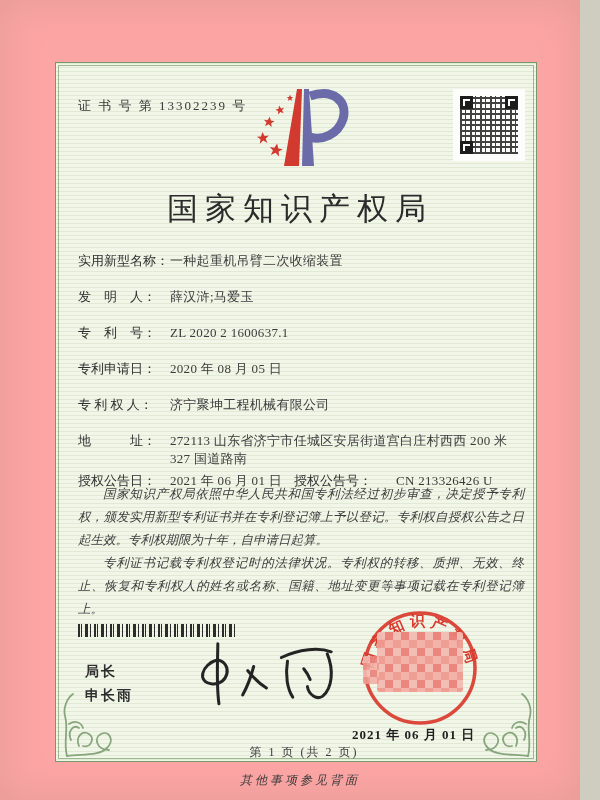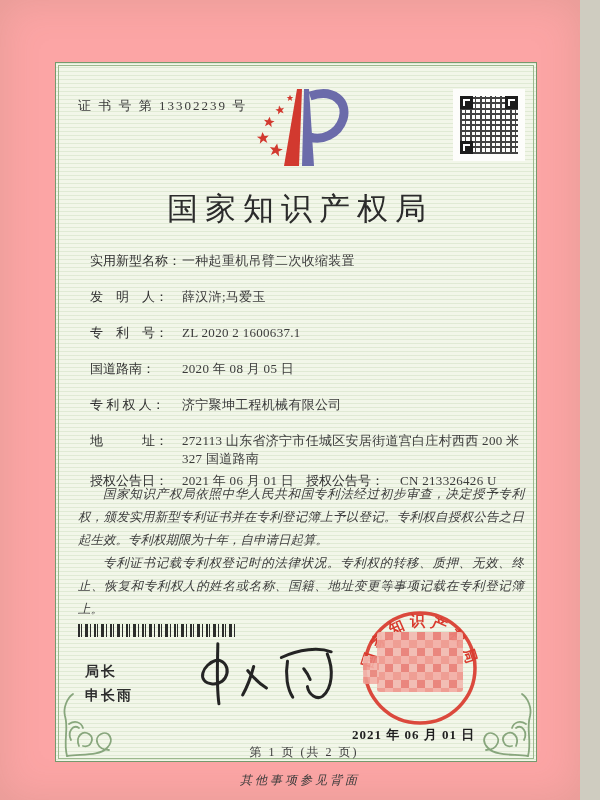--- a/index.html
+++ b/index.html
@@ -38,28 +38,28 @@
     opacity:.85;
   }
   .finder{position:absolute;width:13px;height:13px;border:3px solid #1c1c1c;background:#fff;box-sizing:border-box;}
   .finder::after{content:"";position:absolute;left:2px;top:2px;width:5px;height:5px;background:#1c1c1c;}
   .finder.tl{left:4px;top:4px}.finder.tr{right:4px;top:4px}.finder.bl{left:4px;bottom:4px}
   .title{
     position:absolute;left:0;top:188px;width:600px;text-align:center;
     font-size:31px;font-weight:500;letter-spacing:7px;color:#2b2b2b;
   }
   
-  .fields{position:absolute;left:90px;top:252px;width:446px;font-size:13px;color:#3b3b3b;}
+  .fields{position:absolute;left:78px;top:252px;width:446px;font-size:13px;color:#3b3b3b;}
   .row{display:flex;margin-bottom:18px;line-height:18px;}
   .lbl{flex:0 0 92px;white-space:nowrap;color:#2f2f2f;}
   .val{flex:1;letter-spacing:0.3px;}
   .row.addr{margin-bottom:4px;}
   .row.grant .lbl2{margin-left:12px;white-space:nowrap;color:#2f2f2f;}
   .row.grant .val1{flex:0 0 auto;}
-  .row.grant .val2{margin-left:16px;}
+  .row.grant .val2{margin-left:24px;}
   
   .legal{position:absolute;left:78px;top:483px;width:446px;font-size:12.5px;line-height:23px;
          font-style:italic;color:#3c3c3c;text-align:justify;}
   .legal p{margin:0;text-indent:2em;}
   
   .barcode{
     position:absolute;left:78px;top:624px;width:158px;height:13px;
     background:repeating-linear-gradient(90deg,#2c2c2c 0 2px,transparent 2px 3px,#2c2c2c 3px 4px,transparent 4px 7px,#2c2c2c 7px 10px,transparent 10px 12px,#2c2c2c 12px 13px,transparent 13px 16px);
   }
   .sig-labels{position:absolute;left:85px;top:660px;font-size:14px;color:#2e2e2e;line-height:24px;letter-spacing:2px;font-weight:600;}
@@ -124,21 +124,21 @@
     </div>
     <div class="row">
       <span class="lbl">发　明　人：</span>
       <span class="val">薛汉浒;马爱玉</span>
     </div>
     <div class="row">
       <span class="lbl">专　利　号：</span>
       <span class="val">ZL 2020 2 1600637.1</span>
     </div>
     <div class="row">
-      <span class="lbl">国道路南：</span>
+      <span class="lbl">专利申请日：</span>
       <span class="val">2020 年 08 月 05 日</span>
     </div>
     <div class="row">
       <span class="lbl">专 利 权 人：</span>
       <span class="val">济宁聚坤工程机械有限公司</span>
     </div>
     <div class="row addr">
       <span class="lbl">地　　　址：</span>
       <span class="val">
         <div>272113 山东省济宁市任城区安居街道宫白庄村西西 200 米</div>

